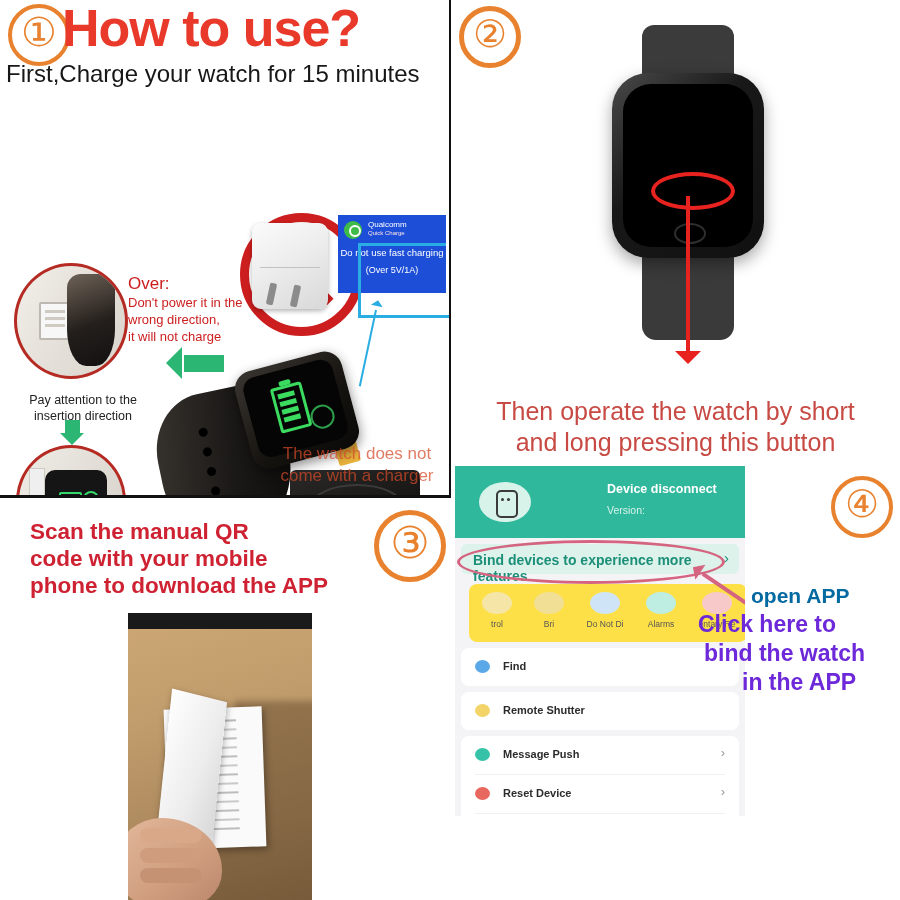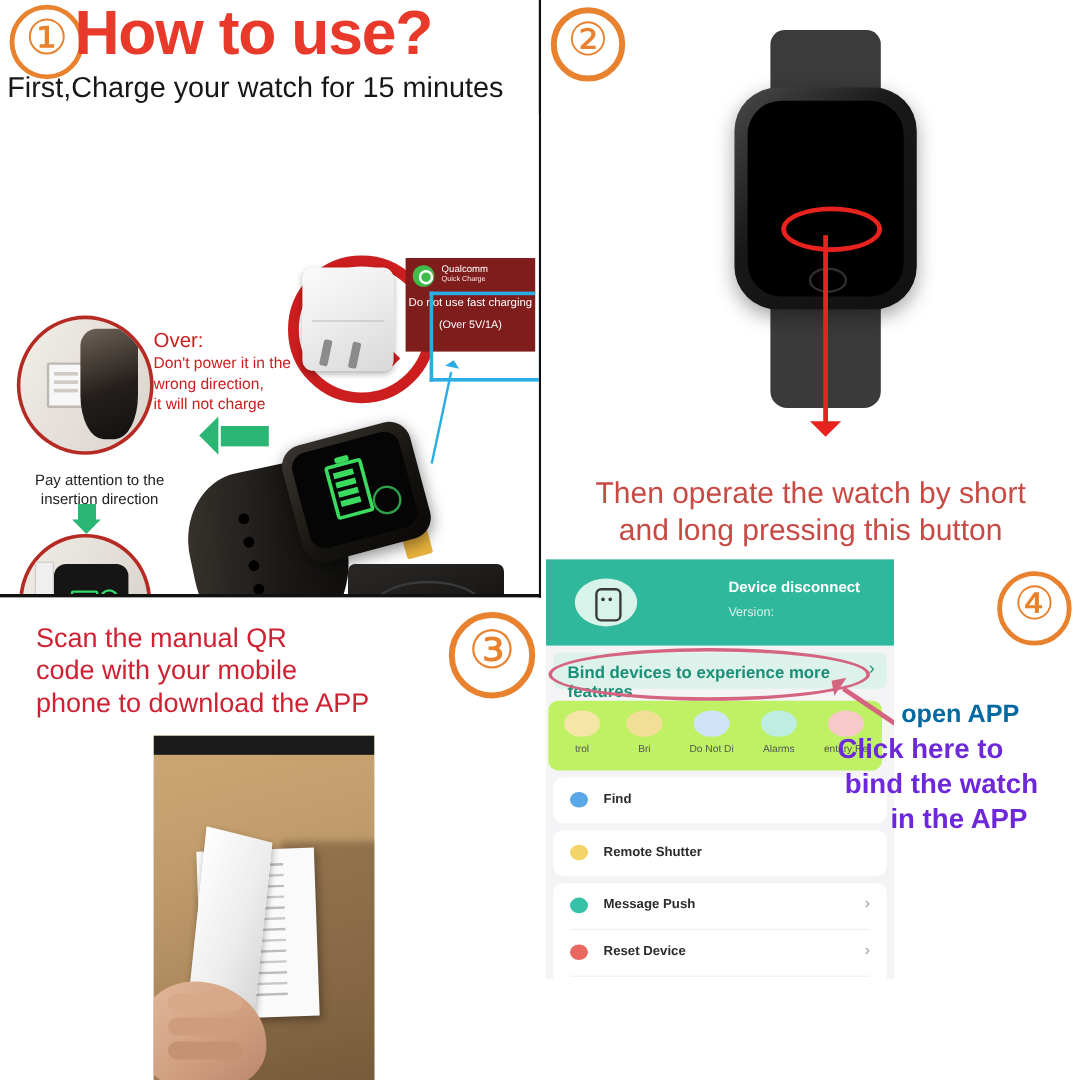--- a/index.html
+++ b/index.html
@@ -20,21 +20,21 @@
   .ban:after{content:"";position:absolute;left:-4px;top:40px;width:100px;height:9px;background:#CC1E1E;
              transform:rotate(45deg);transform-origin:center;}
   .adapter{position:absolute;left:252px;top:128px;width:76px;height:86px;background:
       linear-gradient(150deg,#fbfbfb 0%,#ededed 45%,#d8d8d8 100%);border-radius:9px;
       box-shadow:0 2px 5px rgba(0,0,0,.3);}
   .adapter .prong{position:absolute;background:#8b8b8b;width:7px;height:22px;border-radius:2px;}
   .adapter .prong.a{left:16px;top:60px;transform:rotate(12deg);}
   .adapter .prong.b{left:40px;top:62px;transform:rotate(12deg);}
   .adapter .seam{position:absolute;left:8px;top:44px;width:60px;height:1px;background:#c2c2c2;}
 
-  .qcbox{position:absolute;left:338px;top:120px;width:108px;height:78px;background:#7f1d1d;}
+  .qcbox{position:absolute;left:338px;top:120px;width:108px;height:78px;background:#1d4ed8;}
   .qc-logo{position:absolute;left:6px;top:6px;width:18px;height:18px;border-radius:50%;background:#3FBB4A;}
   .qc-logo:after{content:"";position:absolute;left:5px;top:4px;width:8px;height:8px;border:2px solid #fff;border-radius:50%;}
   .qc-t1{position:absolute;left:30px;top:5px;font-size:8px;color:#fff;}
   .qc-t2{position:absolute;left:30px;top:15px;font-size:6px;color:#ffe7e7;}
   .qc-t3{position:absolute;left:0;top:32px;width:108px;text-align:center;font-size:9.5px;color:#fff;}
   .qc-t4{position:absolute;left:0;top:50px;width:108px;text-align:center;font-size:9px;color:#fff;}
   .bluebox{position:absolute;left:358px;top:148px;width:88px;height:72px;border:3px solid #29ADE3;border-top:none;}
   .bluebox-top{position:absolute;left:358px;top:148px;width:88px;height:3px;background:#29ADE3;}
 
   
@@ -109,21 +109,21 @@
   #p2-arrow{position:absolute;left:235px;top:196px;width:4px;height:158px;background:#E8231F;}
   #p2-arrow:after{content:"";position:absolute;left:-11px;top:155px;width:0;height:0;
       border:13px solid transparent;border-top-color:#E8231F;border-bottom:none;}
   #p2-l1{position:absolute;left:0;top:367px;width:449px;text-align:center;color:#E0BE7B;font-size:22px;}
   #p2-l2{position:absolute;left:0;top:396px;width:449px;text-align:center;color:#C84A44;font-size:25px;line-height:31px;}
 
   
   #panel3{left:0;top:498px;width:449px;height:402px;}
   #p3-badge{position:absolute;left:374px;top:510px;width:62px;height:62px;border:5px solid #E8822E;border-radius:50%;
             color:#E8822E;font-size:44px;line-height:56px;text-align:center;}
-  #p3-title{position:absolute;left:30px;top:20px;color:#CE2233;font-size:22.5px;font-weight:normal;line-height:27px;}
+  #p3-title{position:absolute;left:30px;top:20px;color:#CE2233;font-size:22.5px;font-weight:bold;line-height:27px;}
   #p3-photo{position:absolute;left:128px;top:115px;width:184px;height:287px;background:
       linear-gradient(165deg,#cda876 0%,#c09c6c 35%,#a8855a 75%,#8e6f49 100%);overflow:hidden;}
   #p3-photo .edge{position:absolute;left:0;top:0;width:184px;height:16px;background:#1a1a1a;}
   #p3-photo .shadow{position:absolute;left:88px;top:88px;width:120px;height:230px;background:rgba(90,66,40,.45);
       transform:skewX(-9deg);filter:blur(3px);}
   #p3-photo .paper{position:absolute;left:38px;top:95px;width:98px;height:140px;background:#fafafa;
       transform:rotate(-2deg);box-shadow:2px 3px 7px rgba(0,0,0,.35);}
   #p3-photo .paper i{position:absolute;left:10px;top:12px;width:62px;height:2px;background:#b9b9b9;
       box-shadow:0 9px 0 #c9c9c9,0 18px 0 #bdbdbd,0 27px 0 #c9c9c9,0 36px 0 #bdbdbd,0 45px 0 #c9c9c9,
                  0 54px 0 #bdbdbd,0 63px 0 #c9c9c9,0 72px 0 #bdbdbd,0 81px 0 #c9c9c9,0 90px 0 #bdbdbd,
@@ -150,21 +150,21 @@
   #app-hdr .dtitle{position:absolute;left:152px;top:16px;color:#fff;font-size:12.5px;font-weight:bold;white-space:nowrap;}
   #app-hdr .dver{position:absolute;left:152px;top:38px;color:#d6f2ea;font-size:10.5px;}
   #bindrow{position:absolute;left:6px;top:78px;width:278px;height:30px;background:#DCF2EA;border-radius:6px;}
   #bindrow .btxt{position:absolute;left:12px;top:8px;color:#1b8f78;font-size:14px;font-weight:bold;}
   #bindrow .chev{position:absolute;right:10px;top:5px;color:#1b8f78;font-size:15px;}
   #pinkell{position:absolute;left:2px;top:74px;width:262px;height:38px;border:3.5px solid #D4647F;border-radius:50%;}
   #pinkarrow{position:absolute;left:248px;top:106px;width:80px;height:3.5px;background:#D4647F;
       transform:rotate(34deg);transform-origin:left center;}
   #pinkarrow:after{content:"";position:absolute;left:-12px;top:-7px;width:0;height:0;
       border:9px solid transparent;border-right-color:#D4647F;border-left:none;}
-  #iconrow{position:absolute;left:2px;top:118px;width:278px;height:58px;background:#bef264;border-radius:8px;}
+  #iconrow{position:absolute;left:14px;top:118px;width:278px;height:58px;background:#fde047;border-radius:8px;}
   .iwrap{position:absolute;top:8px;width:56px;text-align:center;}
   .ibub{width:30px;height:22px;margin:0 auto 5px;border-radius:50%;}
   .ilab{font-size:8.5px;color:#555;white-space:nowrap;overflow:hidden;}
   #menu1{position:absolute;left:6px;top:182px;width:278px;height:38px;background:#fff;border-radius:8px;}
   #menu2{position:absolute;left:6px;top:226px;width:278px;height:38px;background:#fff;border-radius:8px;}
   #menu3{position:absolute;left:6px;top:270px;width:278px;height:152px;background:#fff;border-radius:8px;}
   .mrow{position:relative;height:38px;}
   .mrow .mico{position:absolute;left:14px;top:12px;width:15px;height:13px;border-radius:50%;}
   .mrow .mtxt{position:absolute;left:42px;top:12px;font-size:11px;color:#2b2b2b;font-weight:bold;}
   .mrow .mchev{position:absolute;right:14px;top:9px;color:#999;font-size:13px;}
@@ -249,20 +249,22 @@
         <div class="face">
           <div class="bat2">
               <i></i>
             </div>
           <div class="pw2"></div>
         </div>
       </div>
     </div>
   </div>
 
+  <div id="p1-foot" style="white-space:pre-line">The watch does not
+come with a charger</div>
 </div>
 
 <div class="panel" id="panel2">
   <div id="p2-badge">②</div>
   <div id="p2watch">
     <div class="bandtop"></div>
     <div class="bandbot"></div>
     <div class="case2">
       <div class="face2"></div>
       <div class="homebtn"></div>

